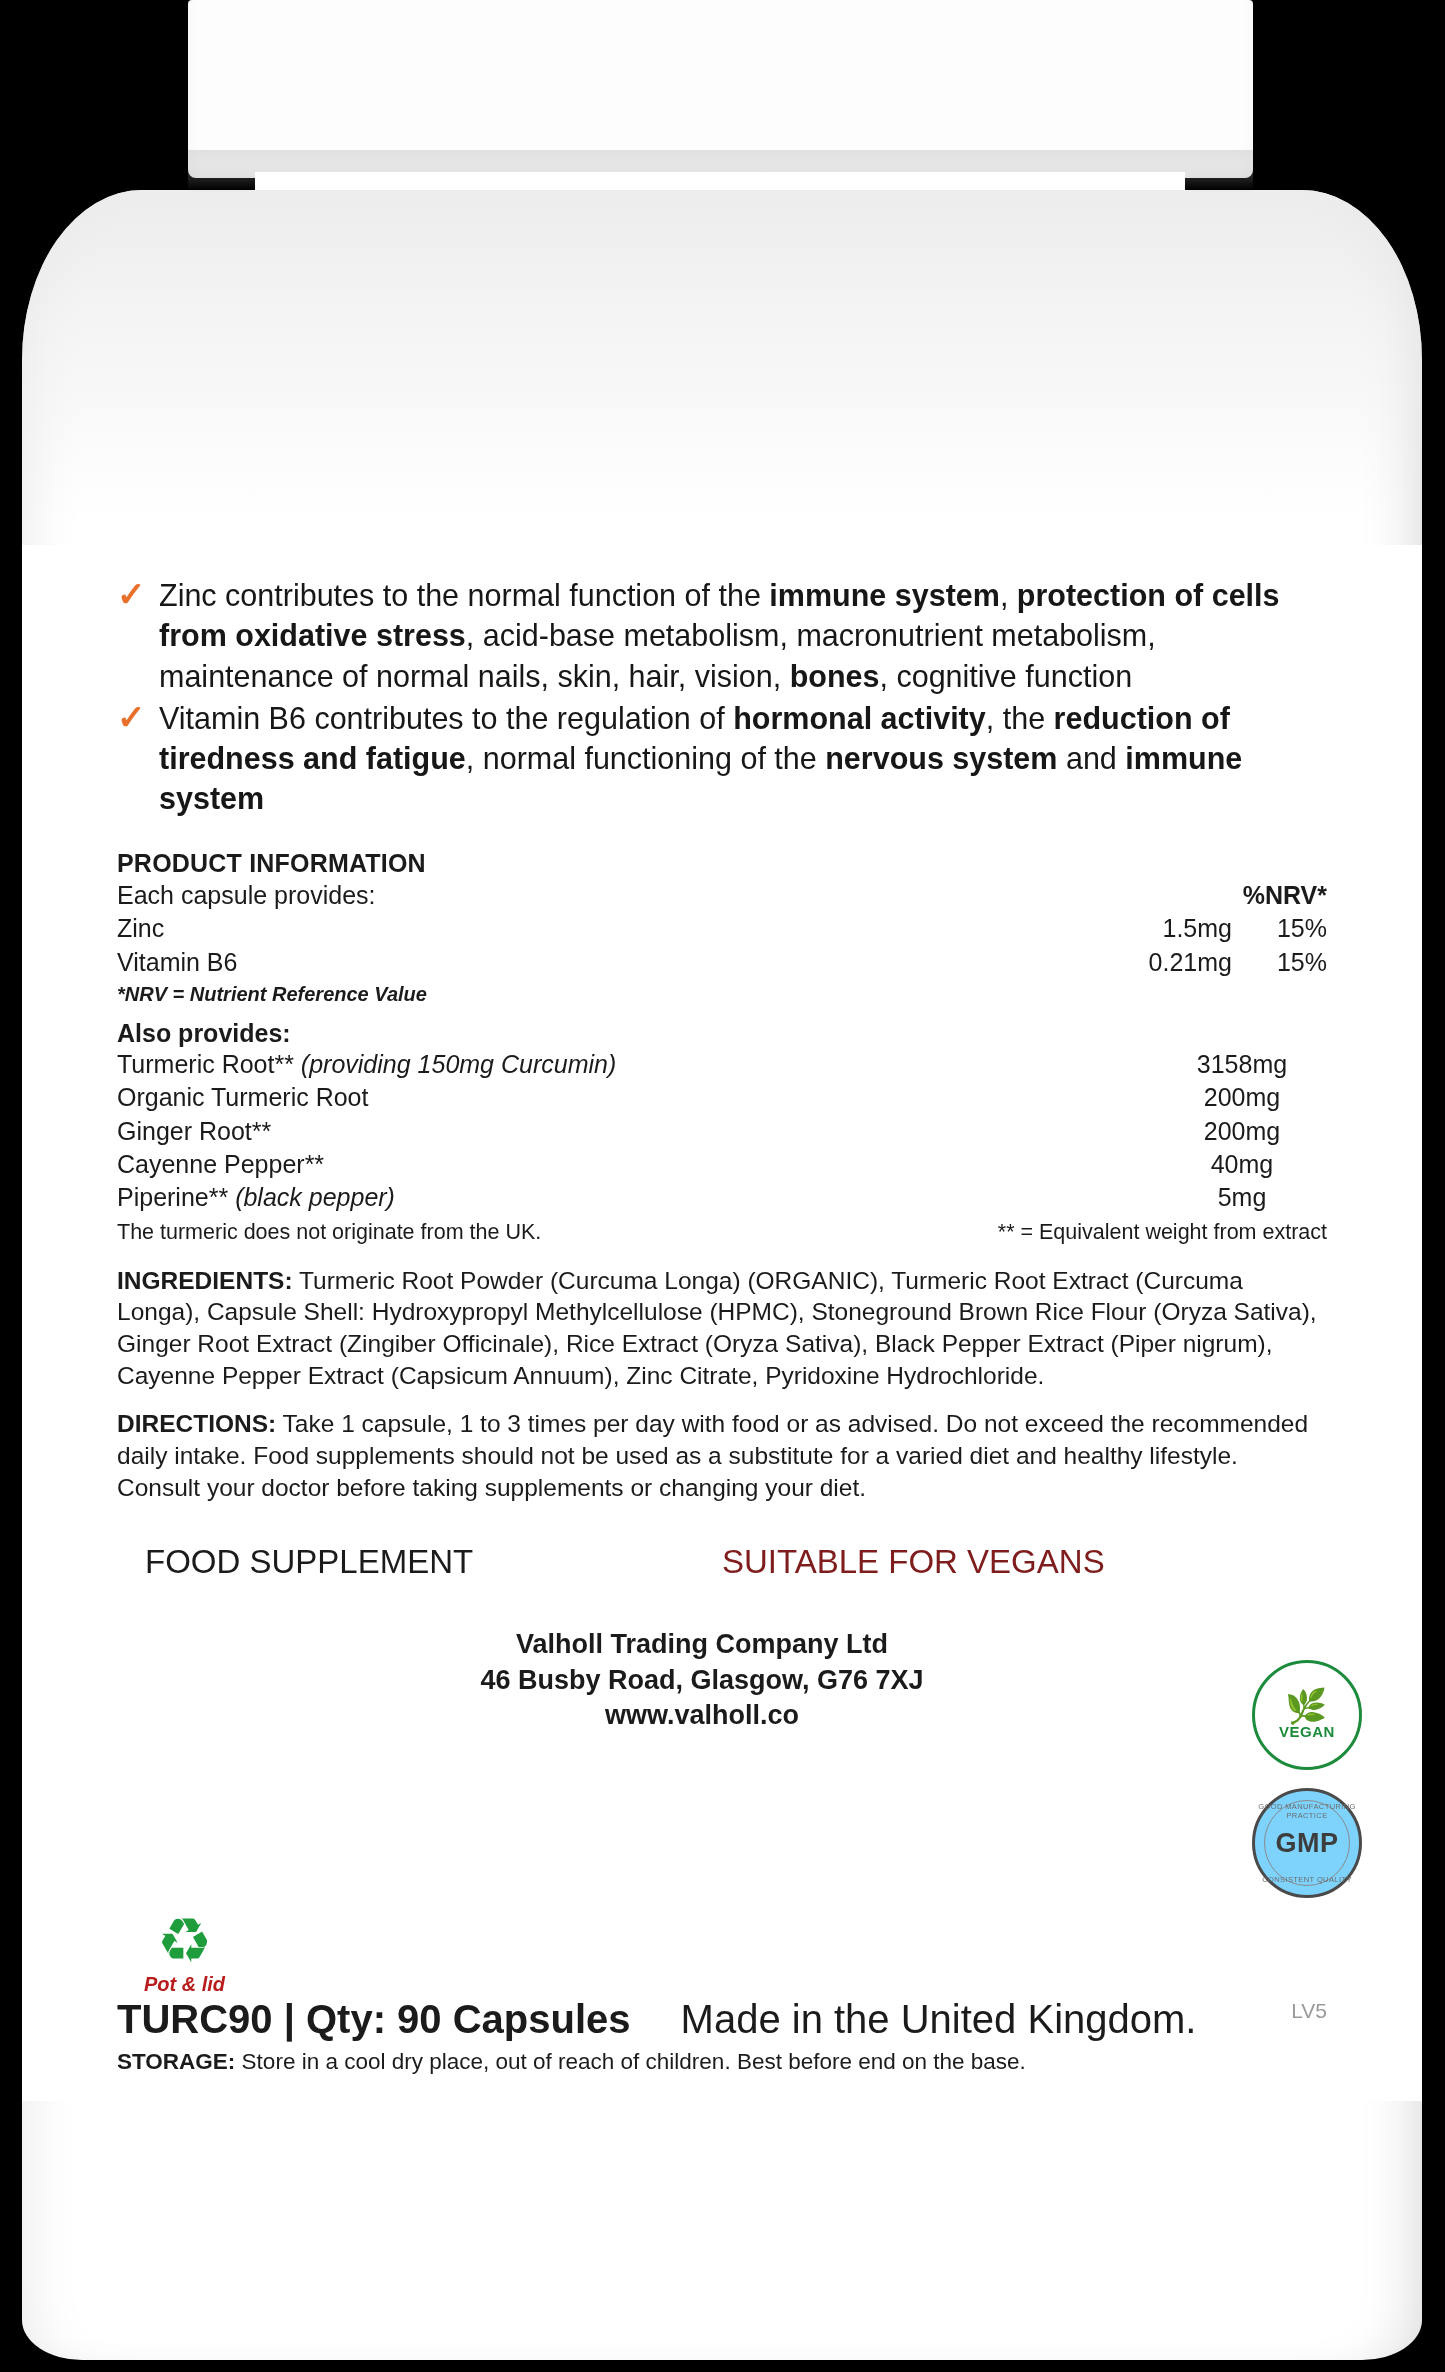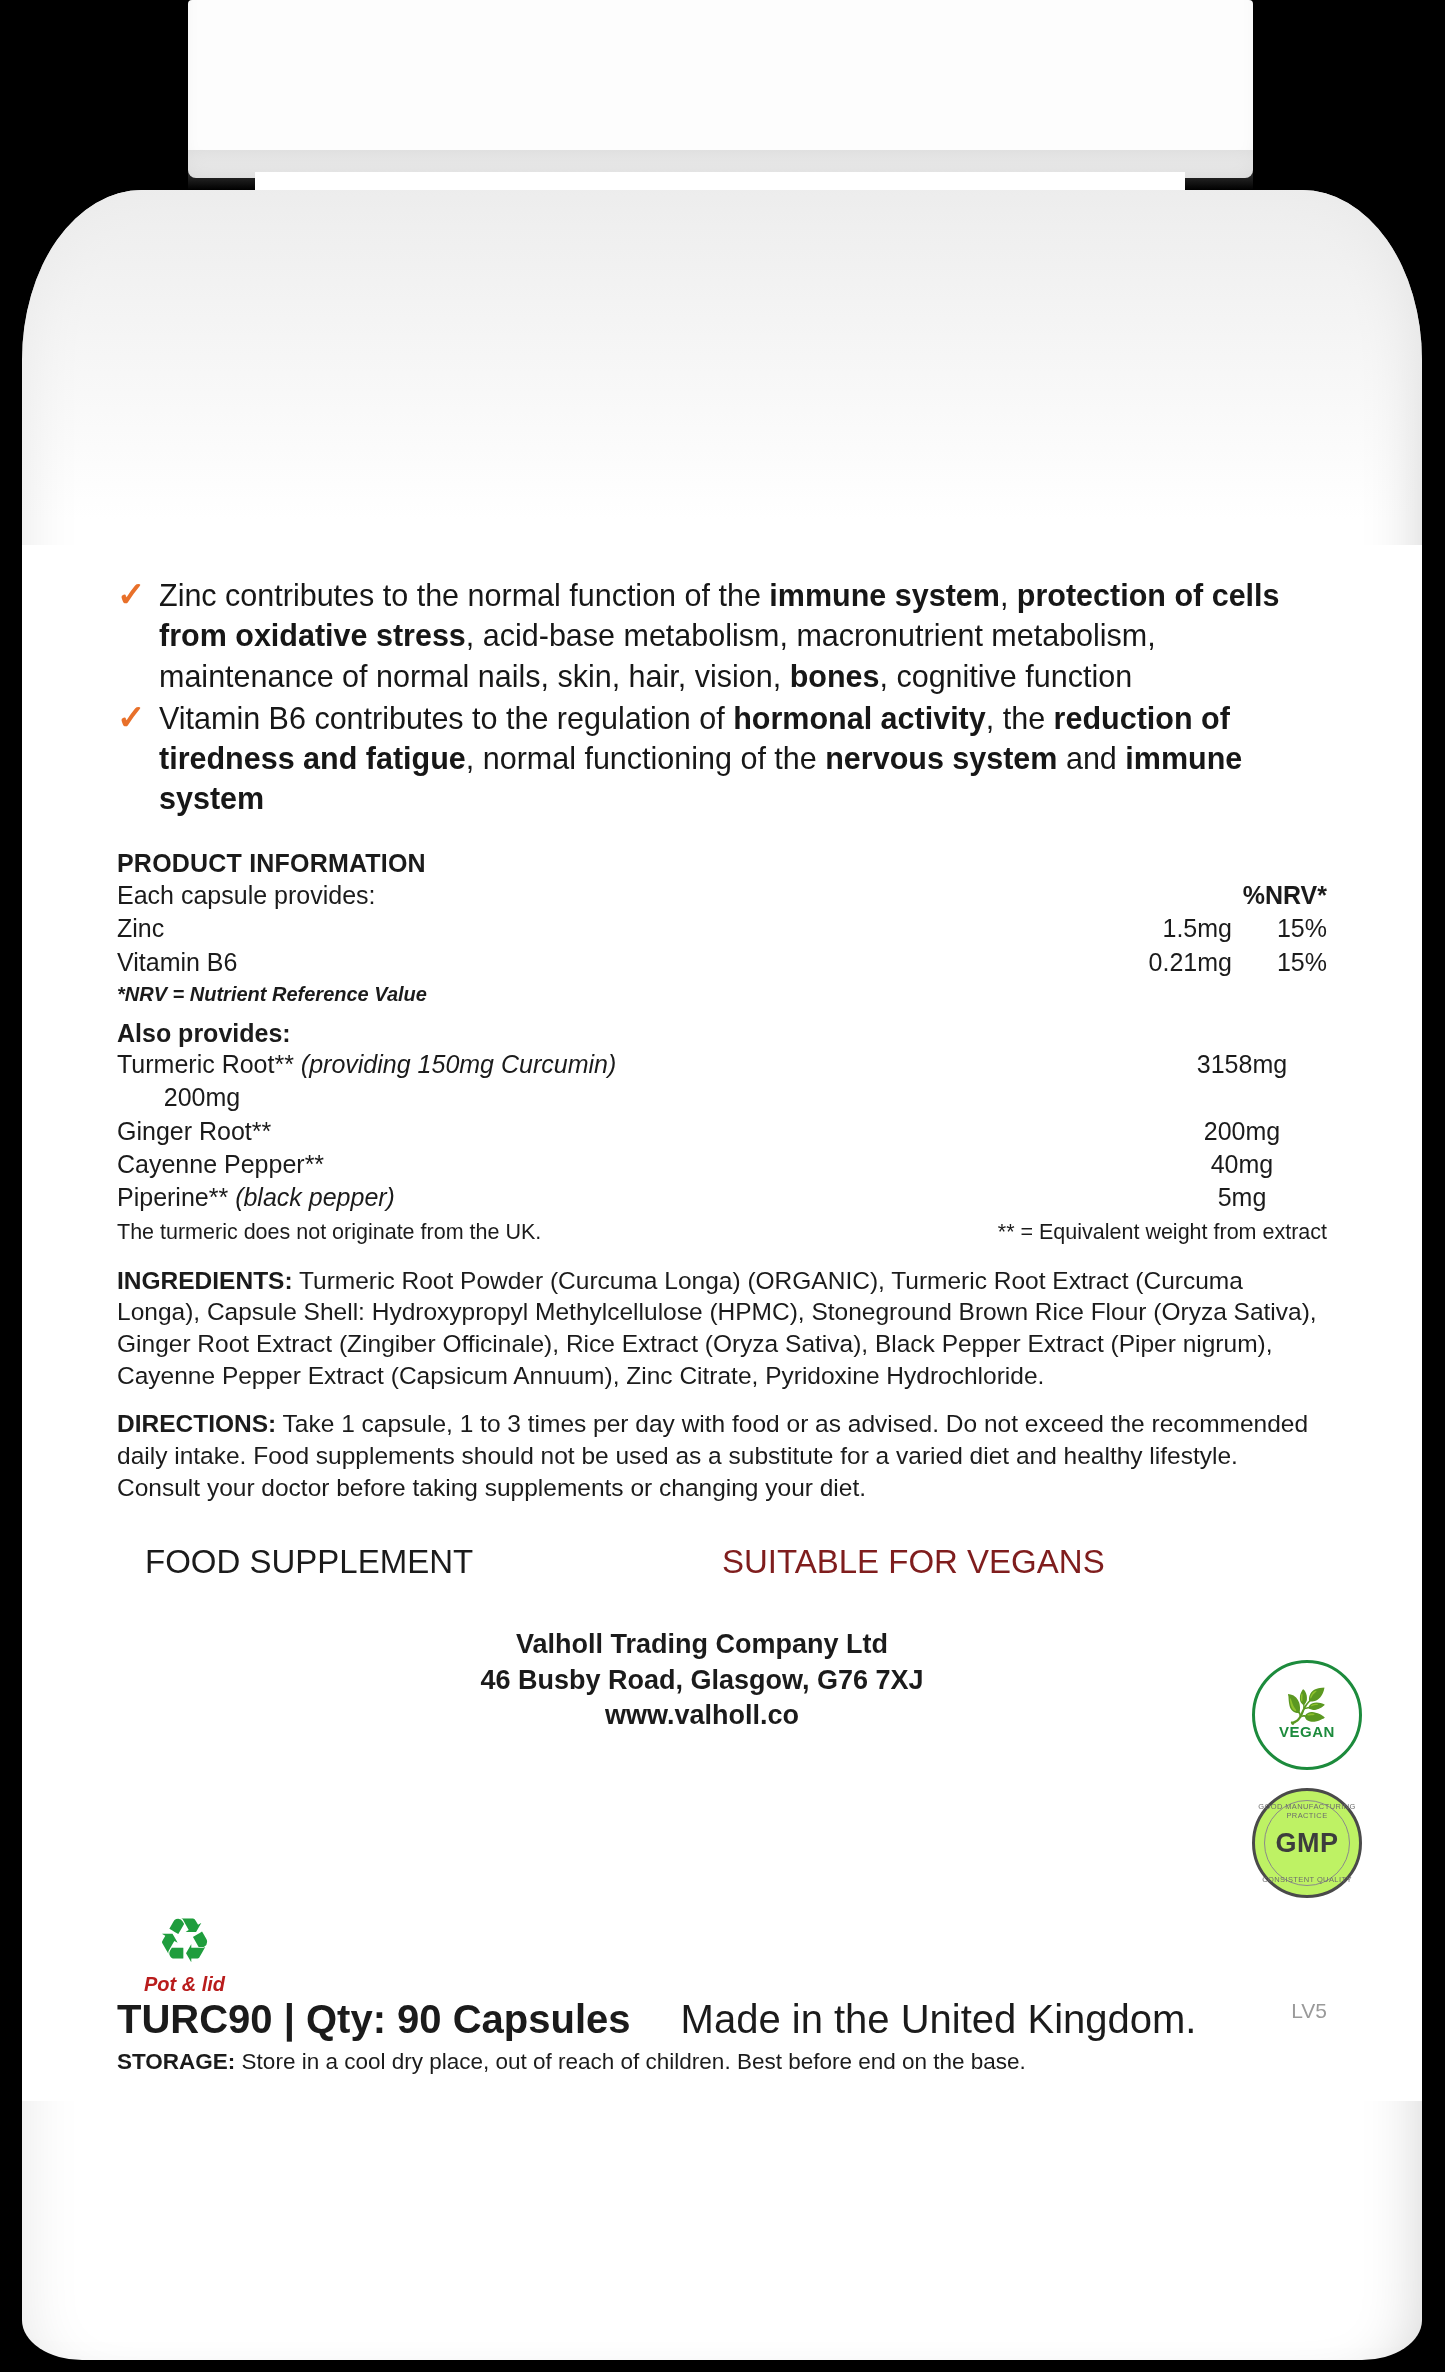--- a/index.html
+++ b/index.html
@@ -220,21 +220,21 @@
     letter-spacing: .5px;
     margin-top: 2px;
   }
   .badge-gmp {
     position: absolute;
     right: 60px;
     top: 1243px;
     width: 104px; height: 104px;
     border-radius: 50%;
     border: 3px solid #4a4a4a;
-    background: #bef264;
+    background: #7dd3fc;
     display: flex;
     align-items: center;
     justify-content: center;
   }
   .badge-gmp .gt {
     font-size: 27px;
     font-weight: 700;
     color: #3d3d3d;
     letter-spacing: .5px;
   }
@@ -321,20 +321,21 @@
 
     <div class="pi-note">*NRV = Nutrient Reference Value</div>
 
     <div class="also-head">Also provides:</div>
 
     <div class="also-row">
       <span class="nm"><span>Turmeric Root**</span><i> (providing 150mg Curcumin)</i></span>
       <span class="amt">3158mg</span>
     </div>
     <div class="also-row">
+      <span class="nm"><span>Organic Turmeric Root</span><i></i></span>
       <span class="amt">200mg</span>
     </div>
     <div class="also-row">
       <span class="nm"><span>Ginger Root**</span><i></i></span>
       <span class="amt">200mg</span>
     </div>
     <div class="also-row">
       <span class="nm"><span>Cayenne Pepper**</span><i></i></span>
       <span class="amt">40mg</span>
     </div>

